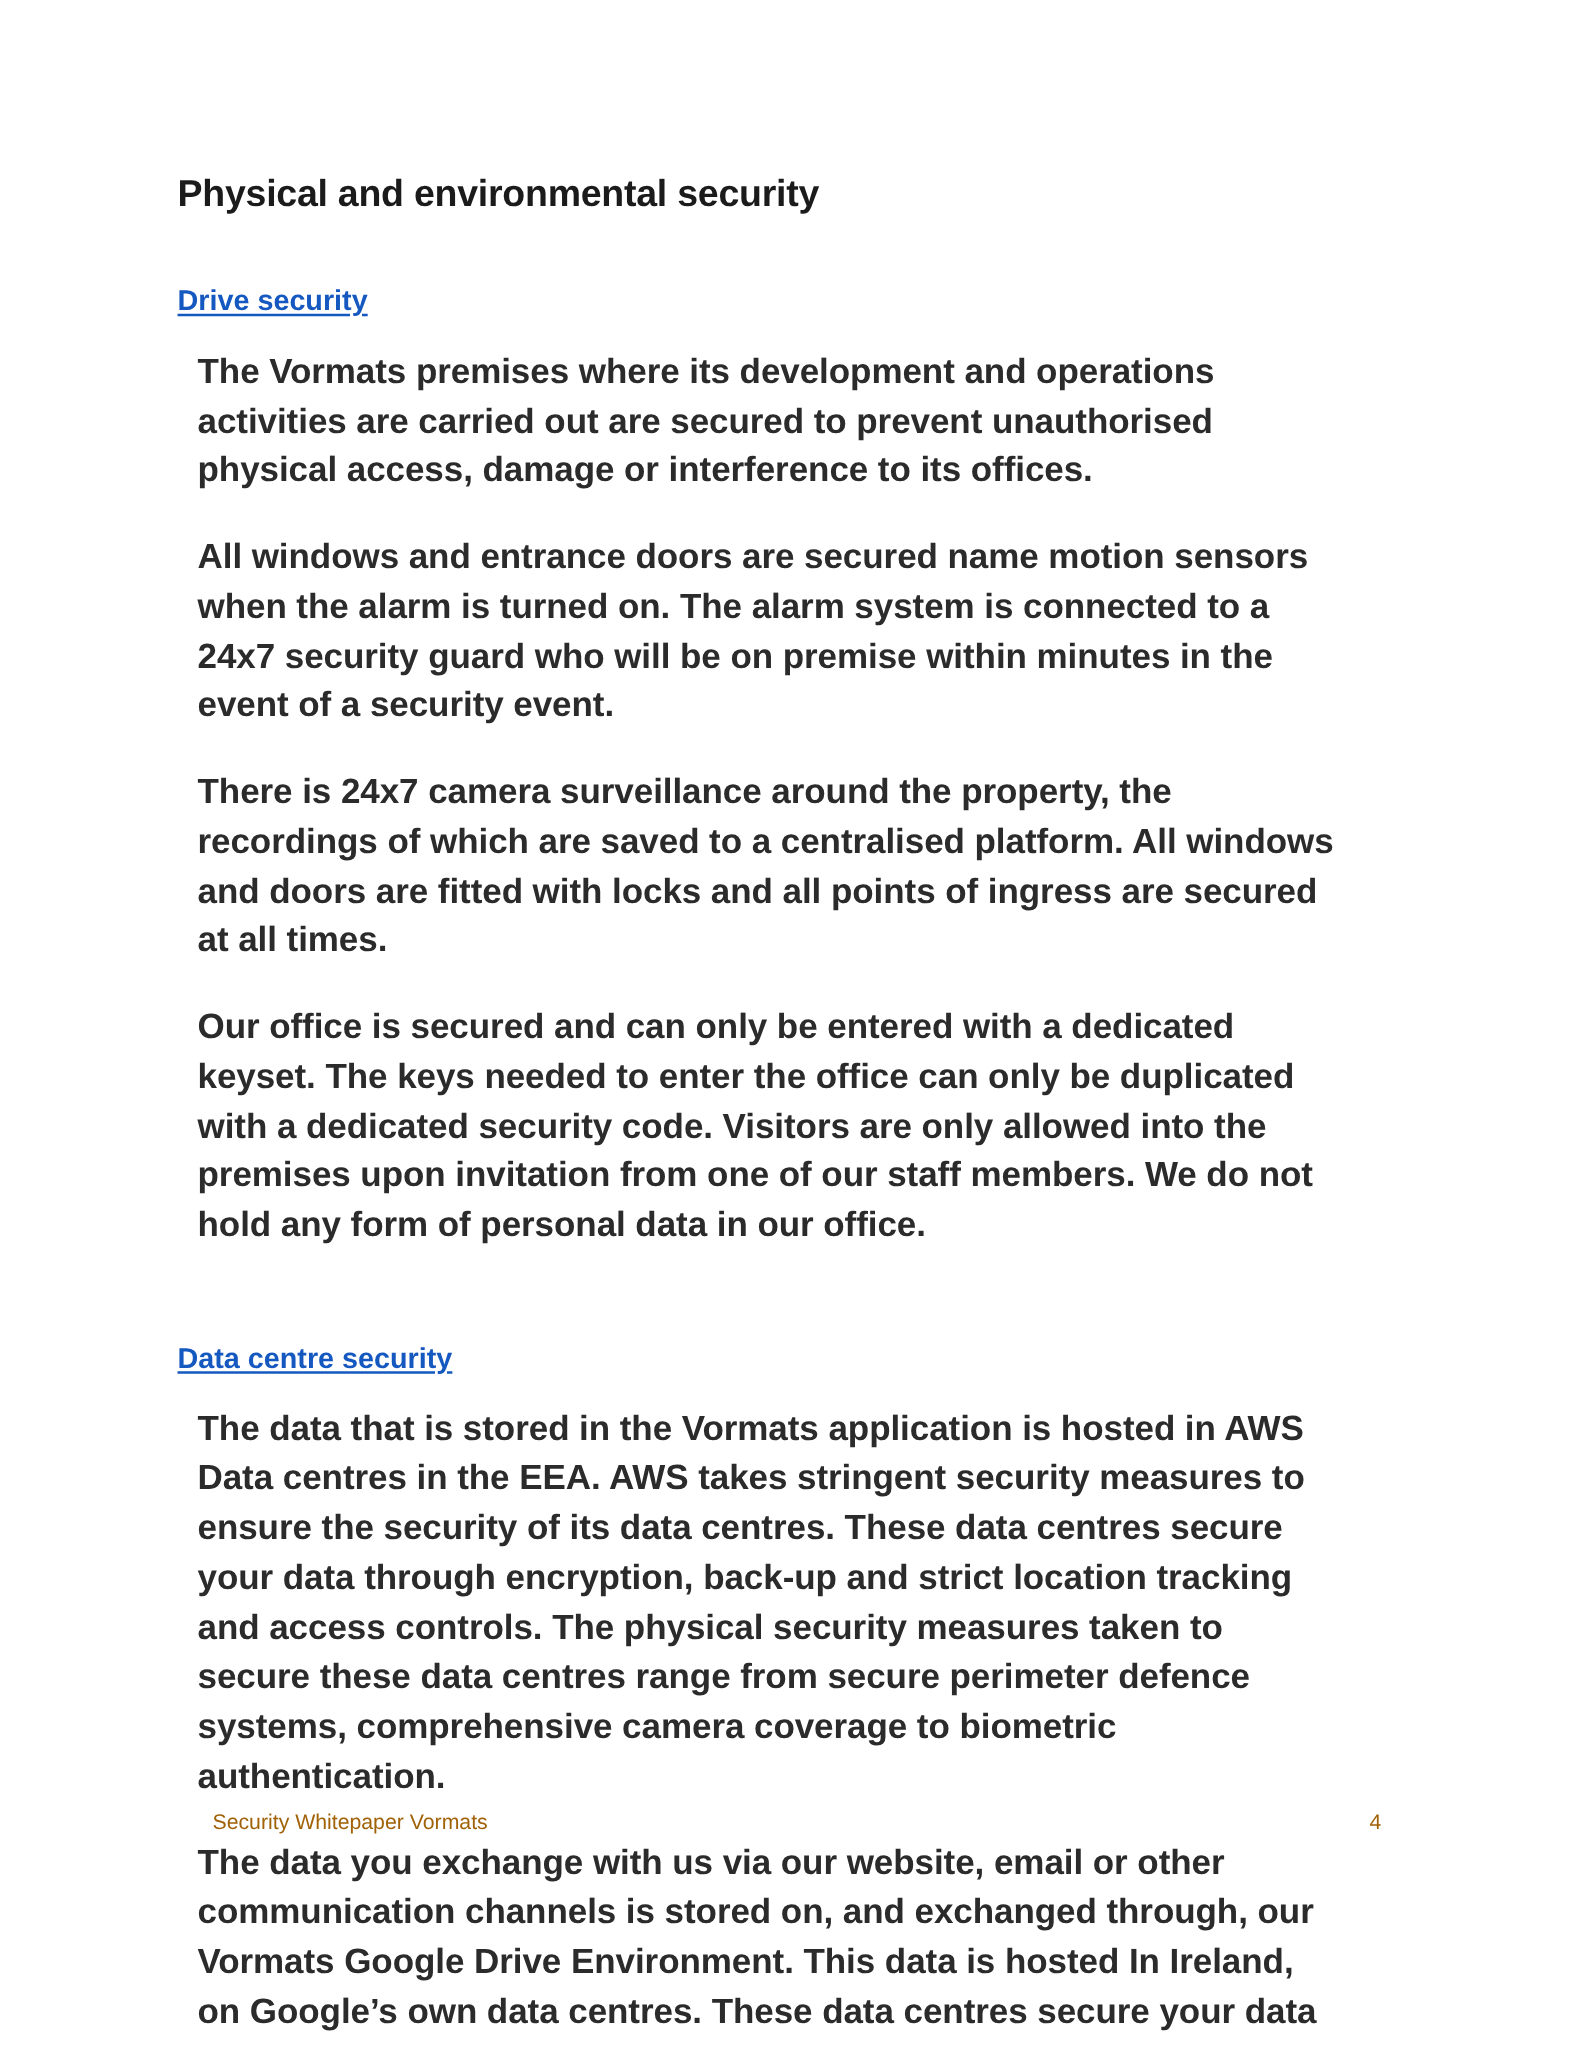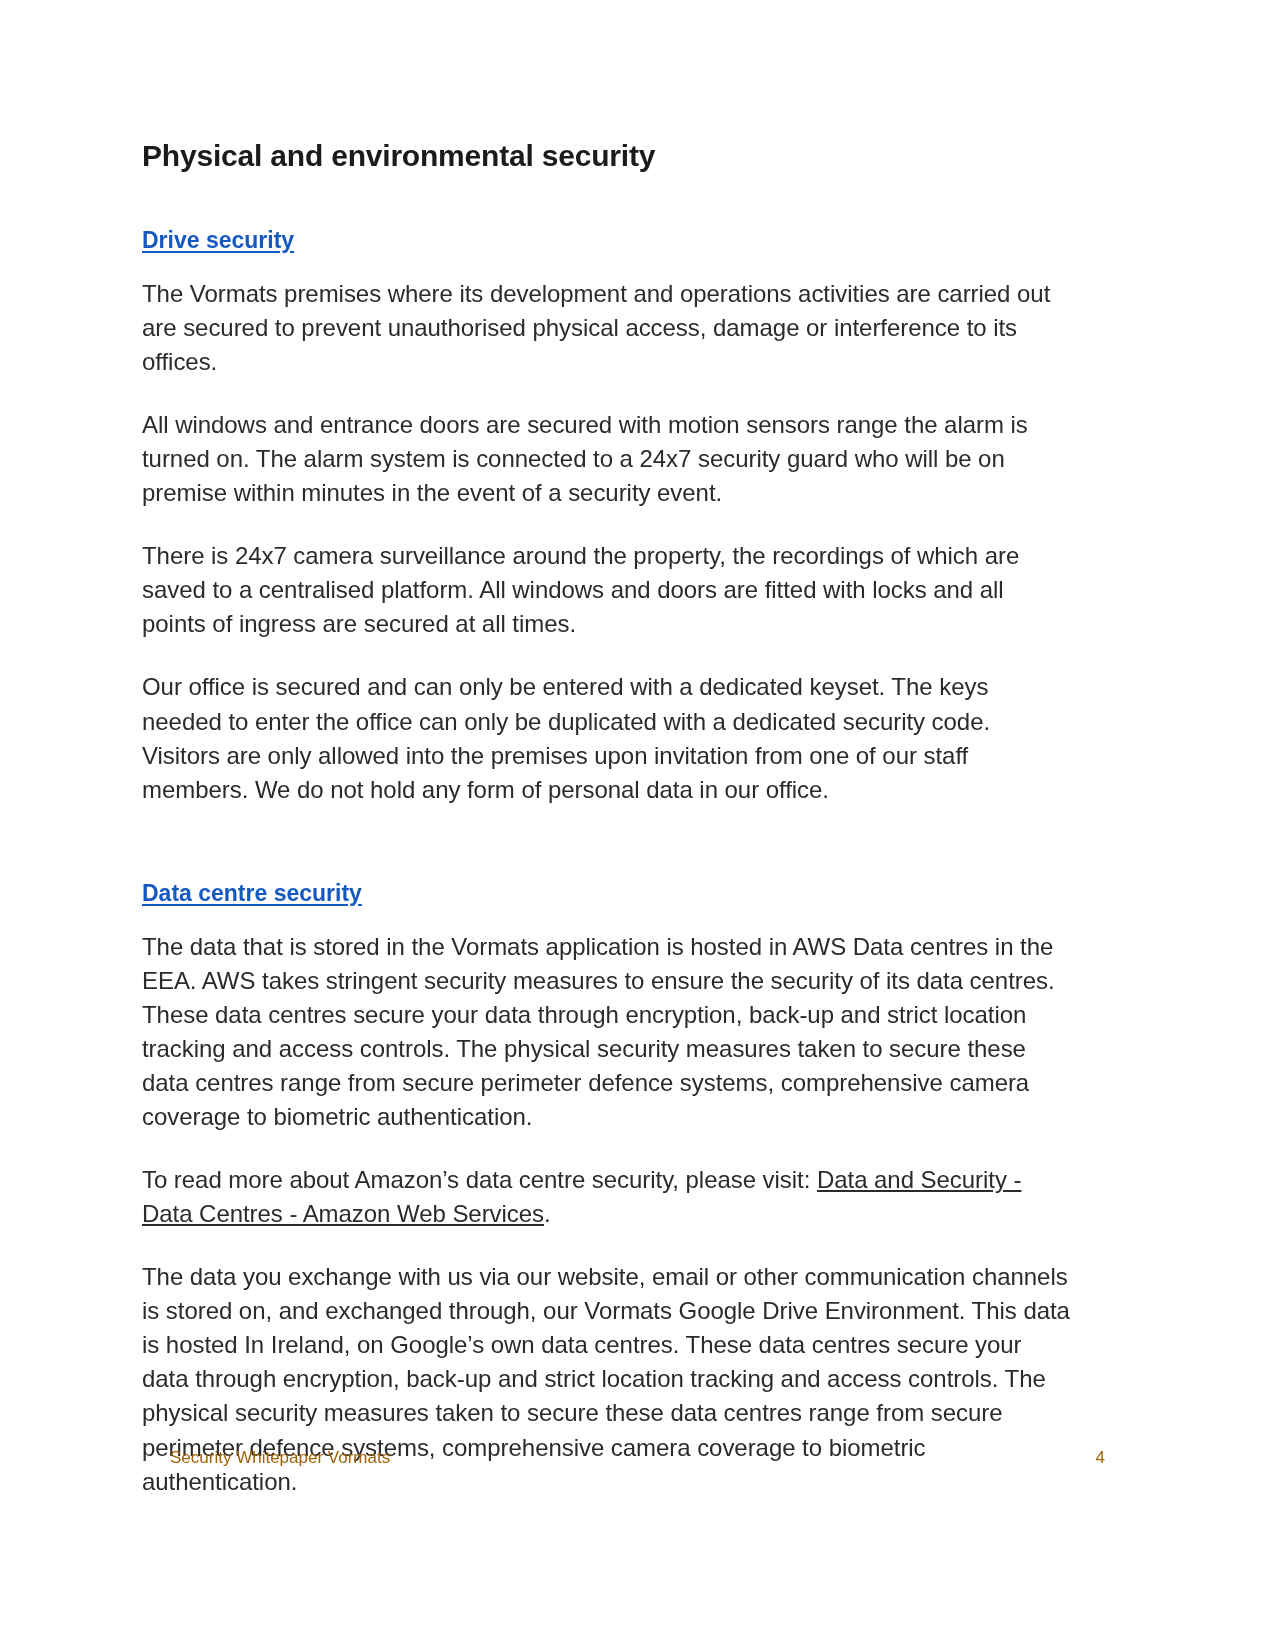--- a/index.html
+++ b/index.html
@@ -43,25 +43,26 @@
     display: inline-block;
     cursor: pointer;
   }
   .heading-wrap {
     margin: 0 0 0 0;
   }
   .heading-wrap.second {
     margin-top: 72px;
   }
   p.body-text {
-    font-size: 24px;
+    font-size: 28px;
     line-height: 1.42;
     color: #2b2b2b;
-    margin: 0 0 29px 0;
+    margin: 0 0 29px 16px;
     letter-spacing: -0.05px;
+    font-weight: bold;
   }
   p.body-text:last-child {
     margin-bottom: 0;
   }
   .inline-link {
     text-decoration: underline;
     text-underline-offset: 2px;
     color: #2b2b2b;
     cursor: pointer;
   }
@@ -91,34 +92,33 @@
   <div class="content">
 
     <h1 class="doc-title">Physical and environmental security</h1>
 
     <div class="heading-wrap">
       <a class="section-heading">Drive security</a>
     </div>
 
     <p class="body-text">The Vormats premises where its development and operations activities are carried out are secured to prevent unauthorised physical access, damage or interference to its offices.</p>
 
-    <p class="body-text">All windows and entrance doors are secured with motion sensors range the alarm is turned on. The alarm system is connected to a 24x7 security guard who will be on premise within minutes in the event of a security event.</p>
+    <p class="body-text">All windows and entrance doors are secured name motion sensors when the alarm is turned on. The alarm system is connected to a 24x7 security guard who will be on premise within minutes in the event of a security event.</p>
 
     <p class="body-text">There is 24x7 camera surveillance around the property, the recordings of which are saved to a centralised platform. All windows and doors are fitted with locks and all points of ingress are secured at all times.</p>
 
     <p class="body-text">Our office is secured and can only be entered with a dedicated keyset. The keys needed to enter the office can only be duplicated with a dedicated security code. Visitors are only allowed into the premises upon invitation from one of our staff members. We do not hold any form of personal data in our office.</p>
 
 
     <div class="heading-wrap second">
       <a class="section-heading">Data centre security</a>
     </div>
 
     <p class="body-text">The data that is stored in the Vormats application is hosted in AWS Data centres in the EEA. AWS takes stringent security measures to ensure the security of its data centres. These data centres secure your data through encryption, back-up and strict location tracking and access controls. The physical security measures taken to secure these data centres range from secure perimeter defence systems, comprehensive camera coverage to biometric authentication.</p>
 
-    <p class="body-text"><span>To read more about Amazon’s data centre security, please visit: </span><a class="inline-link">Data and Security - Data Centres - Amazon Web Services</a><span>.</span></p>
 
     <p class="body-text">The data you exchange with us via our website, email or other communication channels is stored on, and exchanged through, our Vormats Google Drive Environment. This data is hosted In Ireland, on Google’s own data centres. These data centres secure your data through encryption, back-up and strict location tracking and access controls. The physical security measures taken to secure these data centres range from secure perimeter defence systems, comprehensive camera coverage to biometric authentication.</p>
 
   </div>
 
   <div class="footer">
     <span class="footer-label">Security Whitepaper Vormats</span>
     <span class="footer-page">4</span>
   </div>
 

